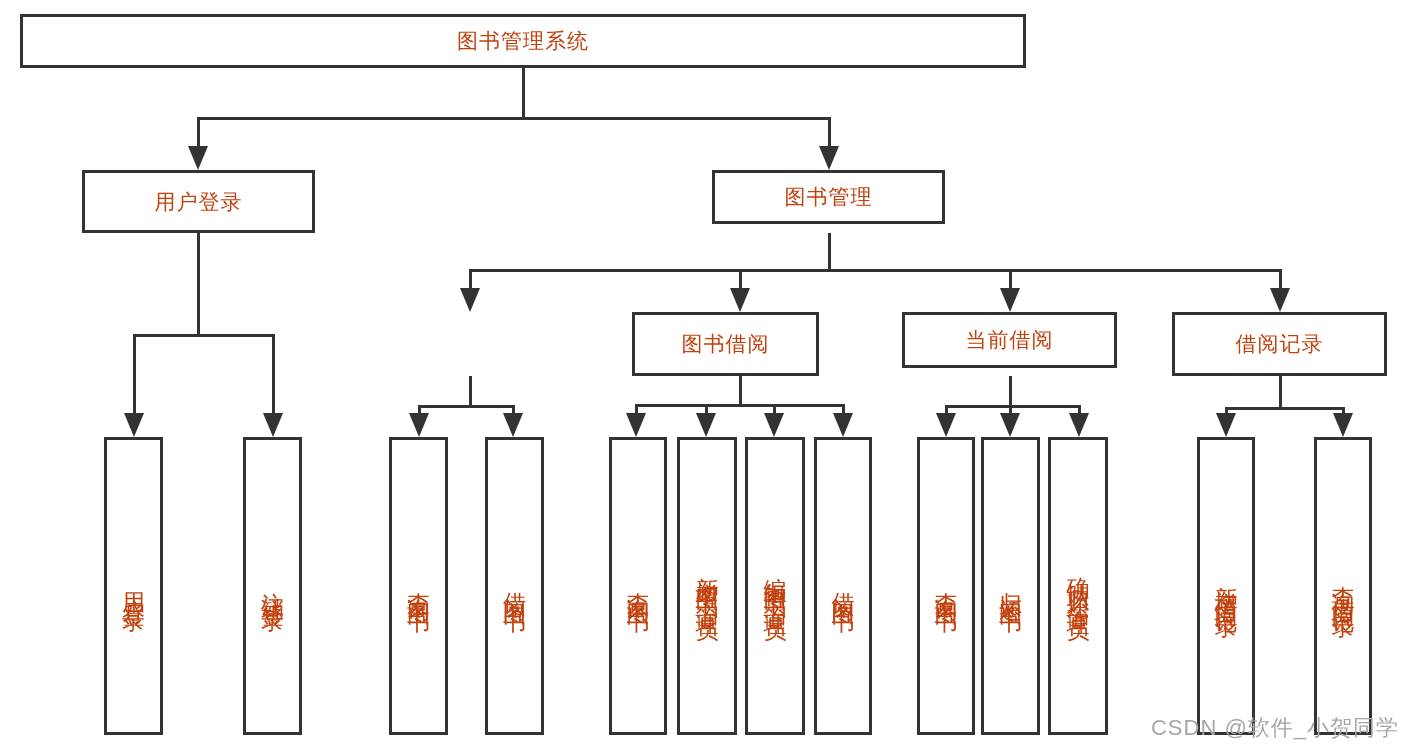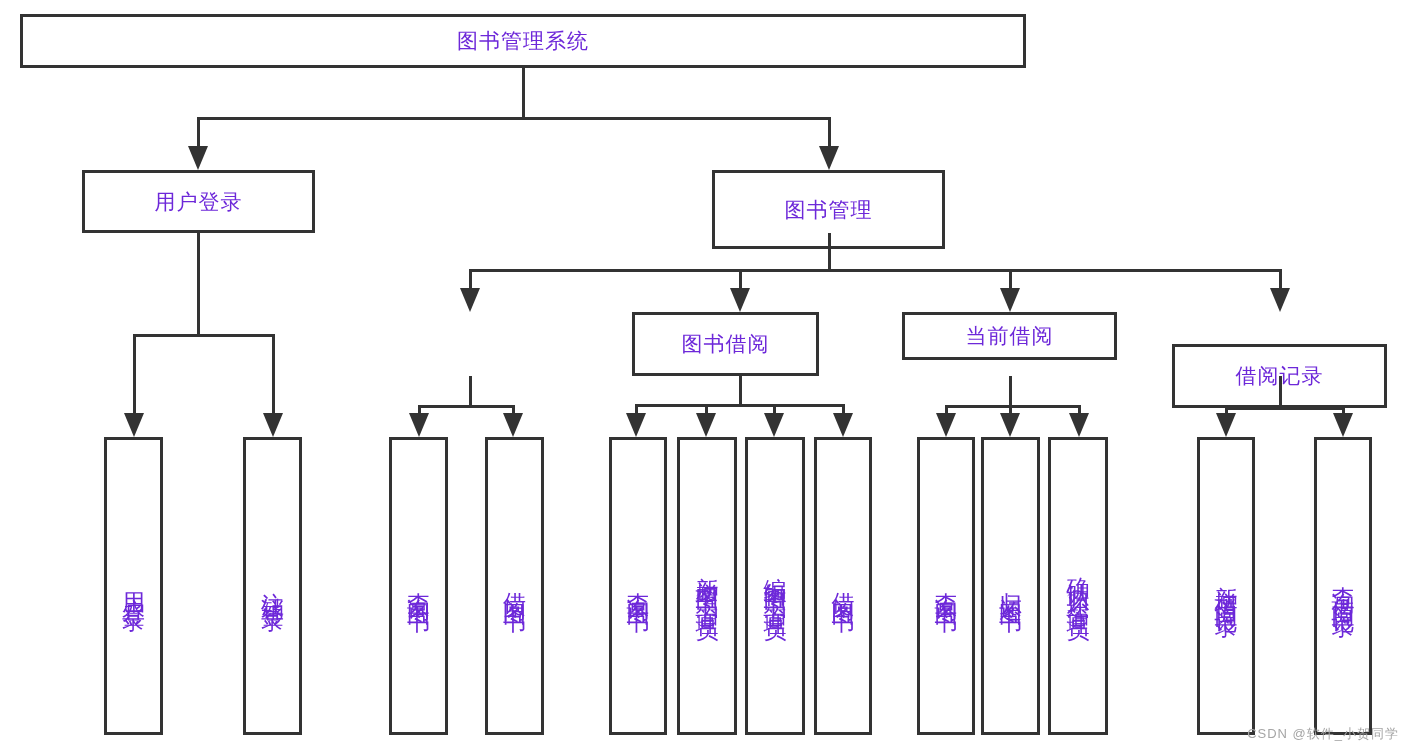--- a/index.html
+++ b/index.html
@@ -12,21 +12,21 @@
     font-family: "Liberation Sans", sans-serif;
   }
   .box {
     position: absolute;
     box-sizing: border-box;
     border: 3px solid #333333;
     background: #ffffff;
     display: flex;
     align-items: center;
     justify-content: center;
-    color: #6d28d9;
+    color: #c2410c;
   }
   .hbox { font-size: 21px; letter-spacing: 1px; }
   .leaf { font-size: 23px; }
   .leaf .vtext {
     writing-mode: vertical-rl;
     text-orientation: mixed;
     letter-spacing: 6px;
     line-height: 1;
     max-height: 288px;
   }
@@ -35,50 +35,50 @@
     position: absolute;
     width: 0; height: 0;
     border-left: 10px solid transparent;
     border-right: 10px solid transparent;
     border-top: 24px solid #333333;
   }
   .watermark {
     position: absolute;
     right: 6px;
     bottom: 4px;
-    font-size: 13px;
+    font-size: 22px;
     color: #a6a6a6;
     letter-spacing: 1px;
     white-space: nowrap;
     z-index: 5;
   }
 </style>
 </head>
 <body>
 
 <div id="canvas">
 
   <div class="box hbox" style="left:20px; top:14px; width:1006px; height:54px;">
     <span>图书管理系统</span>
   </div>
 
   <div class="box hbox" style="left:82px; top:170px; width:233px; height:63px;">
     <span>用户登录</span>
   </div>
-  <div class="box hbox" style="left:712px; top:170px; width:233px; height:79px;">
+  <div class="box hbox" style="left:712px; top:170px; width:233px; height:54px;">
     <span>图书管理</span>
   </div>
 
   <div class="box hbox" style="left:632px; top:312px; width:187px; height:64px;">
     <span>图书借阅</span>
   </div>
-  <div class="box hbox" style="left:902px; top:312px; width:215px; height:48px;font-family:Liberation Mono, monospace;">
+  <div class="box hbox" style="left:902px; top:312px; width:215px; height:56px;font-family:Liberation Mono, monospace;">
     <span>当前借阅</span>
   </div>
-  <div class="box hbox" style="left:1172px; top:312px; width:215px; height:64px;margin-top:32px;">
+  <div class="box hbox" style="left:1172px; top:312px; width:215px; height:64px;">
     <span>借阅记录</span>
   </div>
 
   <div class="box leaf" style="left:104px; top:437px; width:59px; height:298px;">
     <span class="vtext">用户登录</span>
   </div>
   <div class="box leaf" style="left:243px; top:437px; width:59px; height:298px;">
     <span class="vtext">注销登录</span>
   </div>
   <div class="box leaf" style="left:389px; top:437px; width:59px; height:298px;">

